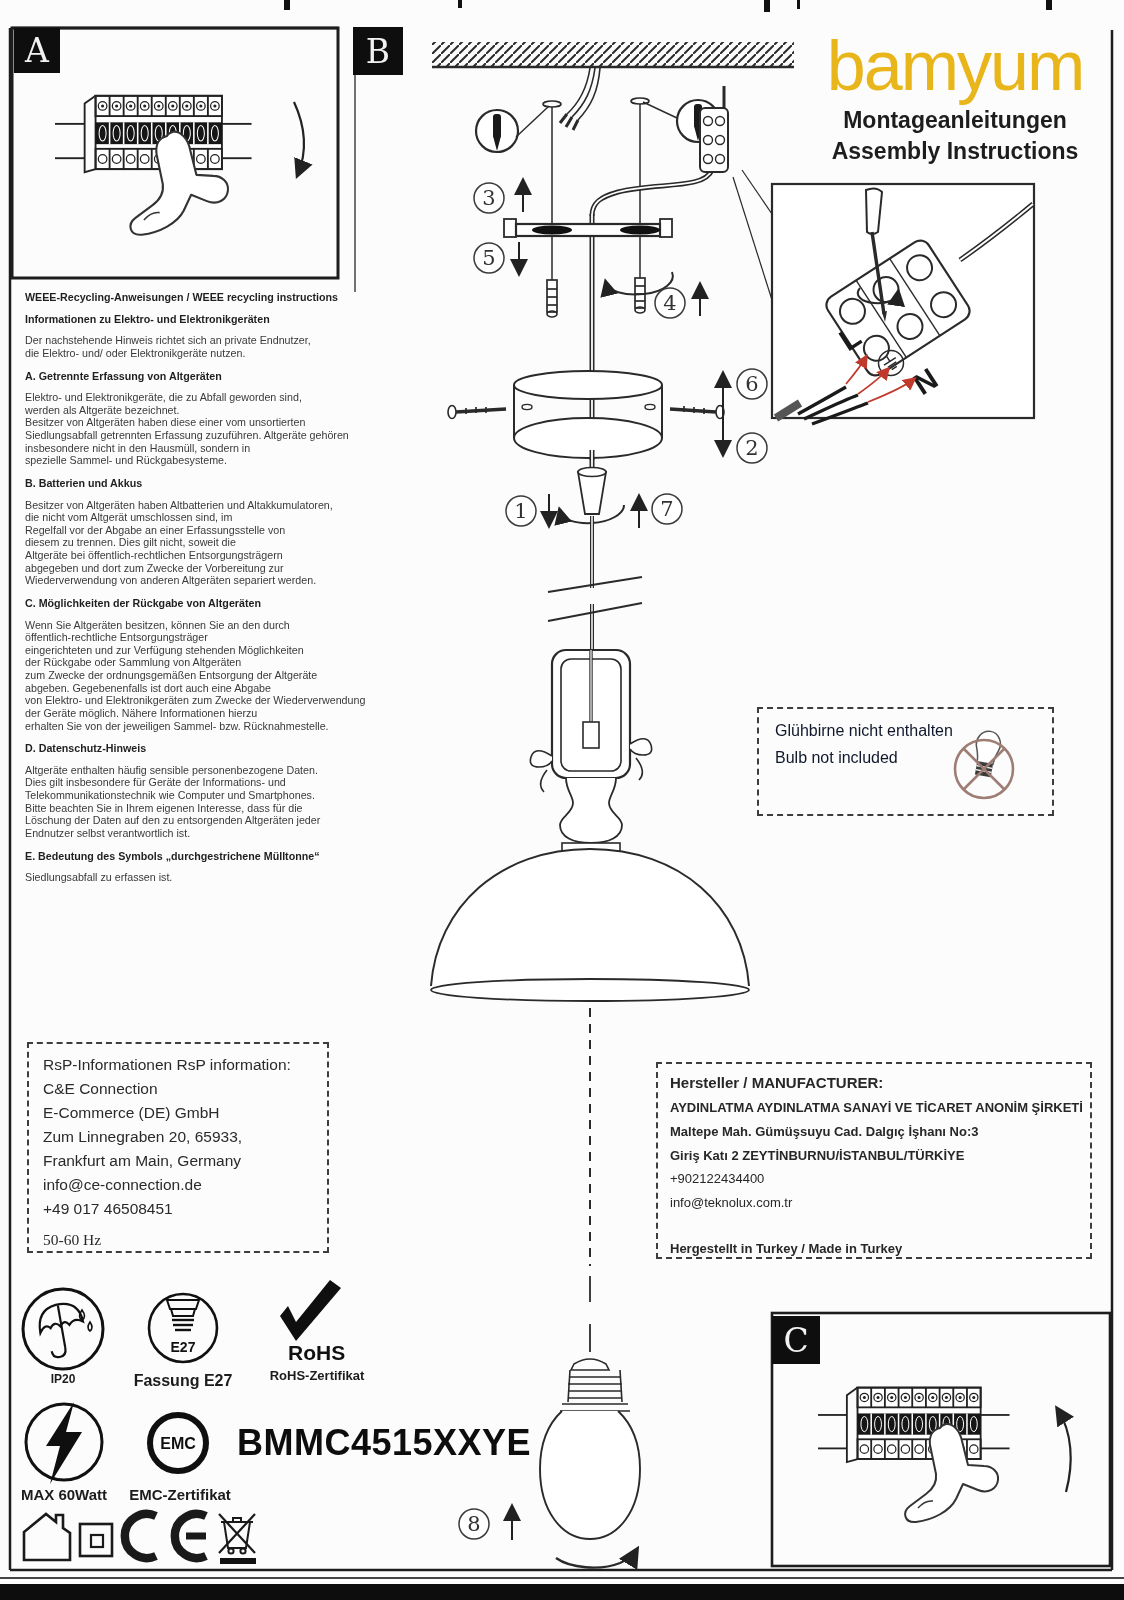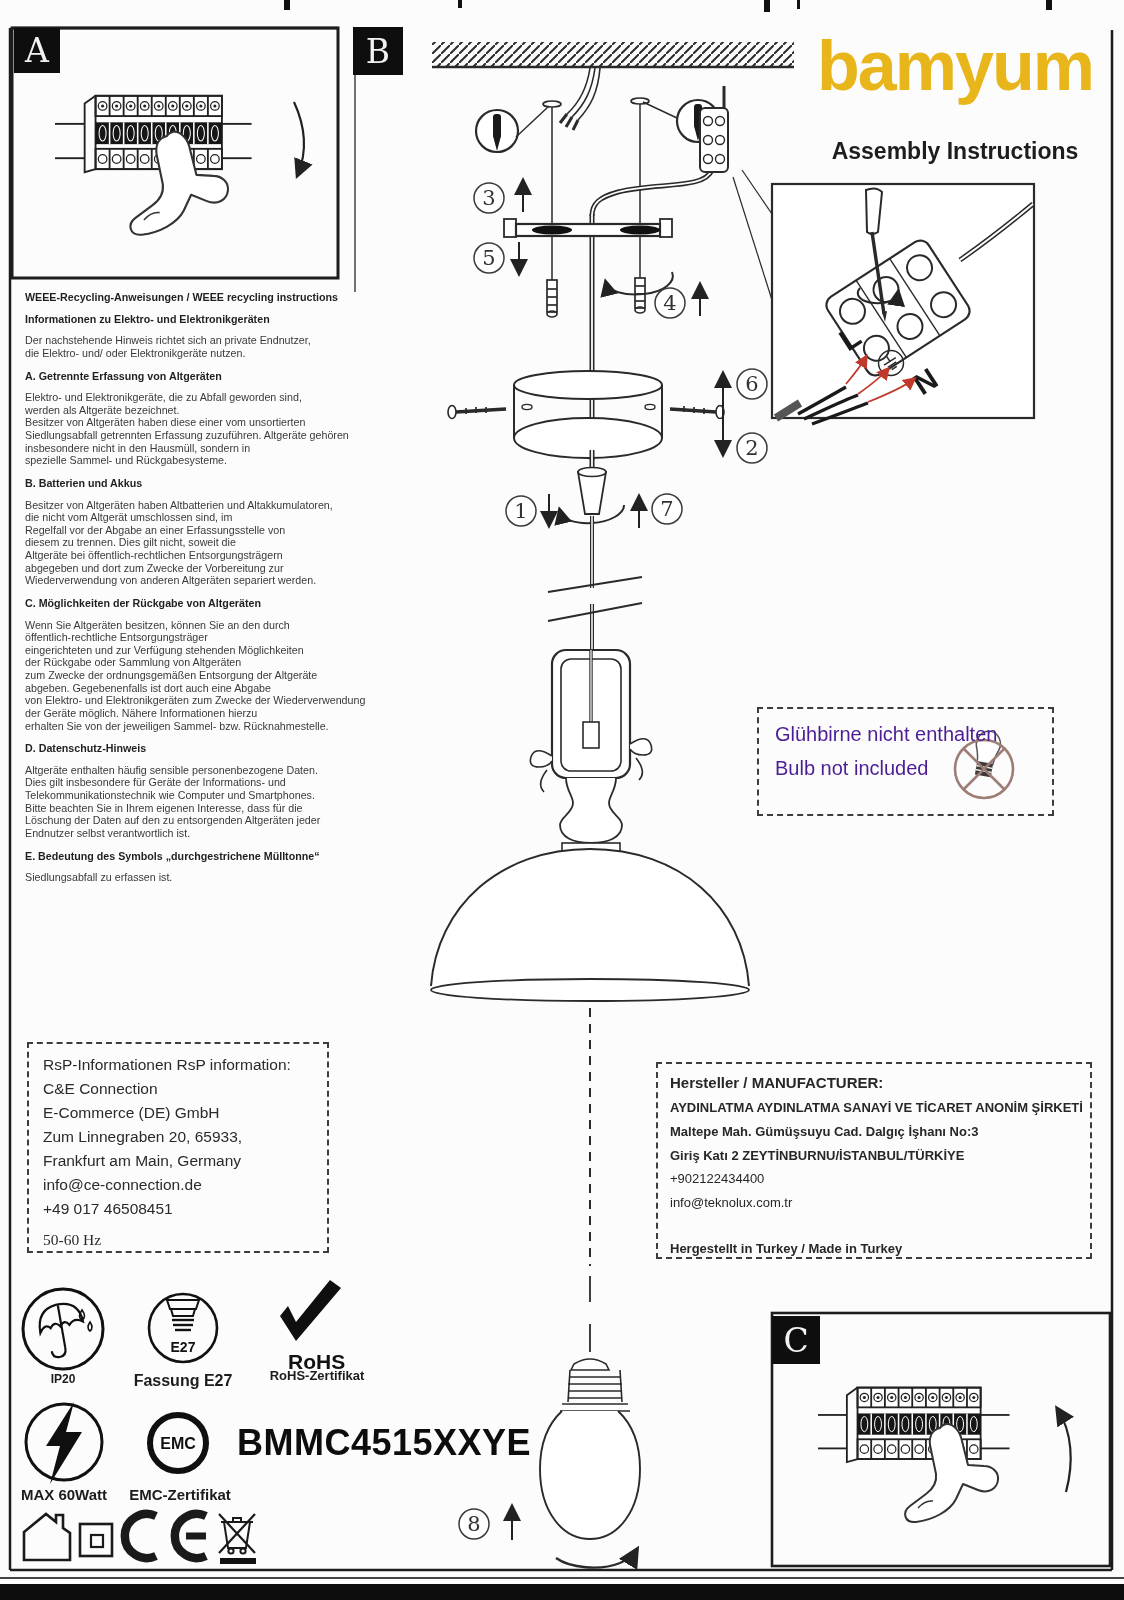--- a/index.html
+++ b/index.html
@@ -3,27 +3,27 @@
 <meta charset="utf-8">
 <style>
   html,body{margin:0;padding:0;background:#e9e9e9;}
   .page{position:relative;width:1124px;height:1600px;background:#fcfcfc;overflow:hidden;
         font-family:"Liberation Sans",sans-serif;color:#222;}
   .abs{position:absolute;}
   #art{position:absolute;left:0;top:0;z-index:1;}
   .ovl{z-index:2;}
   .plabel{background:#0e0e0e;color:#f2f2f2;display:flex;align-items:center;justify-content:center;
           font-family:"DejaVu Serif",serif;font-size:33px;font-weight:400;}
-  .brand{font-size:70px;font-weight:bold;letter-spacing:-2px;line-height:1;}
+  .brand{font-size:70px;font-weight:normal;letter-spacing:-2px;line-height:1;}
   .subde,.suben{font-size:23px;font-weight:bold;color:#1d1d1d;text-align:center;}
   .weee{width:418px;font-size:10.7px;line-height:1.18;color:#3a3a3a;}
   .weee .h{font-weight:bold;color:#1f1f1f;margin:0 0 9px;}
   .weee .p{margin:0 0 10px;white-space:pre-line;}
   .dashedbox{border:2px dashed #3d3d3d;background:transparent;}
-  .bulbnote{font-size:20px;color:#4c1d95;line-height:1.7;}
+  .bulbnote{font-size:16px;color:#0f172a;line-height:1.7;}
   .rsp{font-size:15.5px;line-height:1.55;color:#2a2a2a;}
   .rsp .t{margin-bottom:0;}
   .rsp .hz{margin-top:7px;font-family:Liberation Serif, serif;}
   .man{font-size:13px;line-height:1.82;color:#272727;font-weight:bold;white-space:nowrap;}
   .man .lt{font-size:15px;}
   .man .madein{margin-top:22px;}
   .badgelbl{font-weight:bold;color:#1c1c1c;text-align:center;}
   .rohsword{font-weight:bold;font-size:21px;color:#111;letter-spacing:0;}
   .model{font-size:36px;font-weight:bold;color:#0d0d0d;letter-spacing:0.5px;}
   svg text{font-family:"Liberation Sans",sans-serif;}
@@ -488,20 +488,21 @@
 <div class="abs ovl plabel" style="left:353px;top:27px;width:50px;height:48px;">
       <span>B</span>
     </div>
 <div class="abs ovl plabel" style="left:772px;top:1316px;width:48px;height:48px;">
       <span>C</span>
     </div>
 
 <div class="abs ovl" style="left:812px;top:30px;width:286px;height:72px;display:flex;align-items:center;justify-content:center;">
   <span class="brand" style="color:#E8B61B;">bamyum</span>
 </div>
+<div class="abs ovl subde" style="left:812px;top:107px;width:286px;">Montageanleitungen</div>
 <div class="abs ovl suben" style="left:805px;top:138px;width:300px;">Assembly Instructions</div>
 
 <div class="abs ovl weee" style="left:25px;top:291px;">
   <div class="h">WEEE-Recycling-Anweisungen / WEEE recycling instructions</div>
   <div class="h">Informationen zu Elektro- und Elektronikgeräten</div>
   <div class="p">Der nachstehende Hinweis richtet sich an private Endnutzer,
  die Elektro- und/ oder Elektronikgeräte nutzen.</div>
   <div class="h">A. Getrennte Erfassung von Altgeräten</div>
   <div class="p">Elektro- und Elektronikgeräte, die zu Abfall geworden sind,
  werden als Altgeräte bezeichnet.
@@ -559,19 +560,19 @@
   <div>AYDINLATMA AYDINLATMA SANAYİ VE TİCARET ANONİM ŞİRKETİ</div>
   <div>Maltepe Mah. Gümüşsuyu Cad. Dalgıç İşhanı No:3</div>
   <div>Giriş Katı 2 ZEYTİNBURNU/İSTANBUL/TÜRKİYE</div>
   <div style="font-weight:normal;">+902122434400</div>
   <div style="font-weight:normal;">info@teknolux.com.tr</div>
   <div class="madein">Hergestellt in Turkey / Made in Turkey</div>
 </div>
 
 <div class="abs ovl badgelbl" style="left:23px;top:1372px;width:80px;font-size:12px;">IP20</div>
 <div class="abs ovl badgelbl" style="left:133px;top:1372px;width:100px;font-size:16px;">Fassung E27</div>
-<div class="abs ovl rohsword" style="left:288px;top:1341px;margin-top:9px;">RoHS</div>
+<div class="abs ovl rohsword" style="left:288px;top:1341px;">RoHS</div>
 <div class="abs ovl badgelbl" style="left:258px;top:1368px;width:118px;font-size:13px;">RoHS-Zertifikat</div>
 <div class="abs ovl badgelbl" style="left:14px;top:1486px;width:100px;font-size:15px;">MAX 60Watt</div>
 <div class="abs ovl badgelbl" style="left:122px;top:1486px;width:116px;font-size:15px;">EMC-Zertifikat</div>
 <div class="abs ovl model" style="left:237px;top:1422px;">BMMC4515XXYE</div>
 
 </div>
 
 </body></html>

